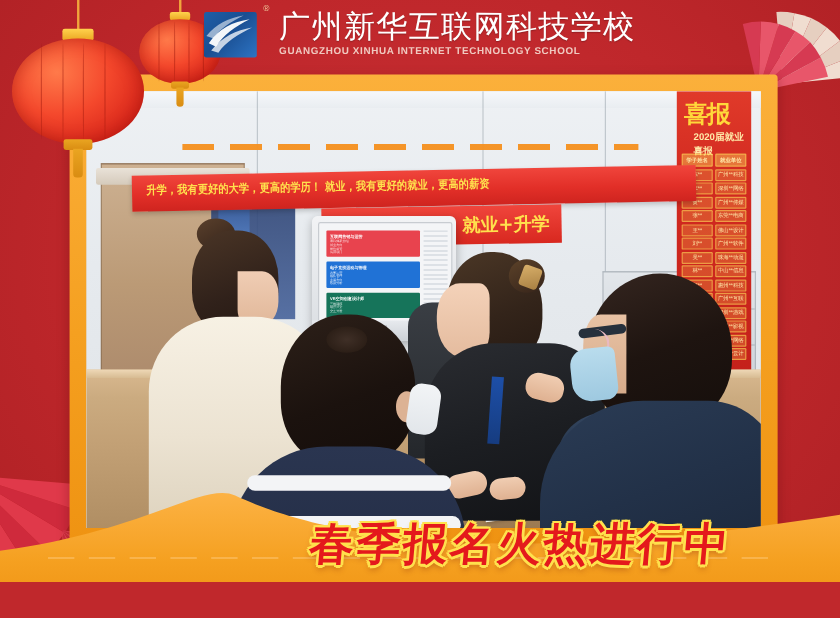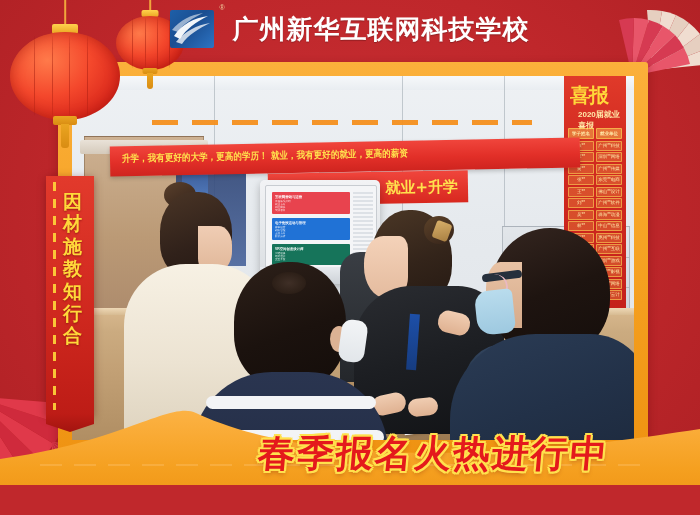--- a/index.html
+++ b/index.html
@@ -26,21 +26,21 @@
     width:44px;height:38px;flex:0 0 auto;position:relative;
     background:linear-gradient(135deg,#1e5fa8 0%,#1a4e91 45%,#2d74c4 100%);
     border-radius:2px;
   }
   .logo-mark svg{position:absolute;left:0;top:0;}
   .logo-reg{
     font-size:7px;color:#f2d0a0;align-self:flex-start;margin-top:4px;margin-left:-3px;
   }
   .logo-text{display:flex;flex-direction:column;justify-content:center;line-height:1;}
   .logo-cn{
-    font-size:26px;font-weight:bold;color:#ffffff;letter-spacing:1px;
+    font-size:26px;font-weight:normal;color:#ffffff;letter-spacing:1px;
     font-family:"DejaVu Sans","Liberation Sans",sans-serif;
     text-shadow:0 1px 1px rgba(0,0,0,.25);
   }
   .logo-en{
     font-size:8.2px;font-weight:bold;color:#f0c9c0;letter-spacing:.55px;
     margin-top:3px;
   }
 
   
   .frame{
@@ -498,20 +498,21 @@
     <div class="logo-mark">
       <svg width="44" height="38" viewBox="0 0 44 38">
         <path d="M4 26 C12 14 24 8 38 6 C26 12 16 19 10 29 Z" fill="#ffffff" opacity=".95"></path>
         <path d="M6 32 C15 21 27 15 40 13 C28 19 18 25 12 34 Z" fill="#ffffff" opacity=".75"></path>
         <path d="M2 20 C10 10 21 5 33 3 C23 8 13 14 8 22 Z" fill="#ffffff" opacity=".55"></path>
       </svg>
     </div>
     <span class="logo-reg">®</span>
     <div class="logo-text">
       <span class="logo-cn">广州新华互联网科技学校</span>
+      <span class="logo-en">GUANGZHOU XINHUA INTERNET TECHNOLOGY SCHOOL</span>
     </div>
   </div>
 
   <div class="frame">
     <div class="photo">
 
       <div class="wall"></div>
       <div class="ceiling"></div>
       <div class="wall-seam" style="left:142px;"></div>
       <div class="wall-seam" style="left:330px;"></div>
@@ -689,24 +690,20 @@
         <stop offset="55%" stop-color="#f5a020"></stop>
         <stop offset="100%" stop-color="#ee9010"></stop>
       </linearGradient>
     </defs>
     <path d="M0 52 C120 36 170 -6 196 6 C230 22 300 46 430 46 C540 46 620 34 700 22 L700 108 L0 108 Z" fill="url(#og)"></path>
     <path d="M0 78 L700 78 L700 108 L0 108 Z" fill="#c0282c"></path>
     <path d="M40 58 L640 58" stroke="#ffd18a" stroke-width="1.2" stroke-dasharray="22 12" opacity=".55" fill="none"></path>
   </svg>
   <div class="btm-text">春季报名火热进行中</div>
 
-  <div class="vbanner">
-    <span class="vb-text">因材施教 知行合</span>
-    <div class="vb-tail"></div>
-  </div>
 
   <div class="lantern" style="left:10px;top:0;width:110px;height:150px;">
     <div class="lan-cord" style="height:26px;"></div>
     <div class="lan-cap" style="top:24px;width:26px;height:10px;"></div>
     <div class="lan-body" style="top:32px;width:110px;height:88px;">
       <div class="lan-rib" style="left:22%;"></div>
       <div class="lan-rib" style="left:38%;"></div>
       <div class="lan-rib" style="left:54%;"></div>
       <div class="lan-rib" style="left:70%;"></div>
     </div>

